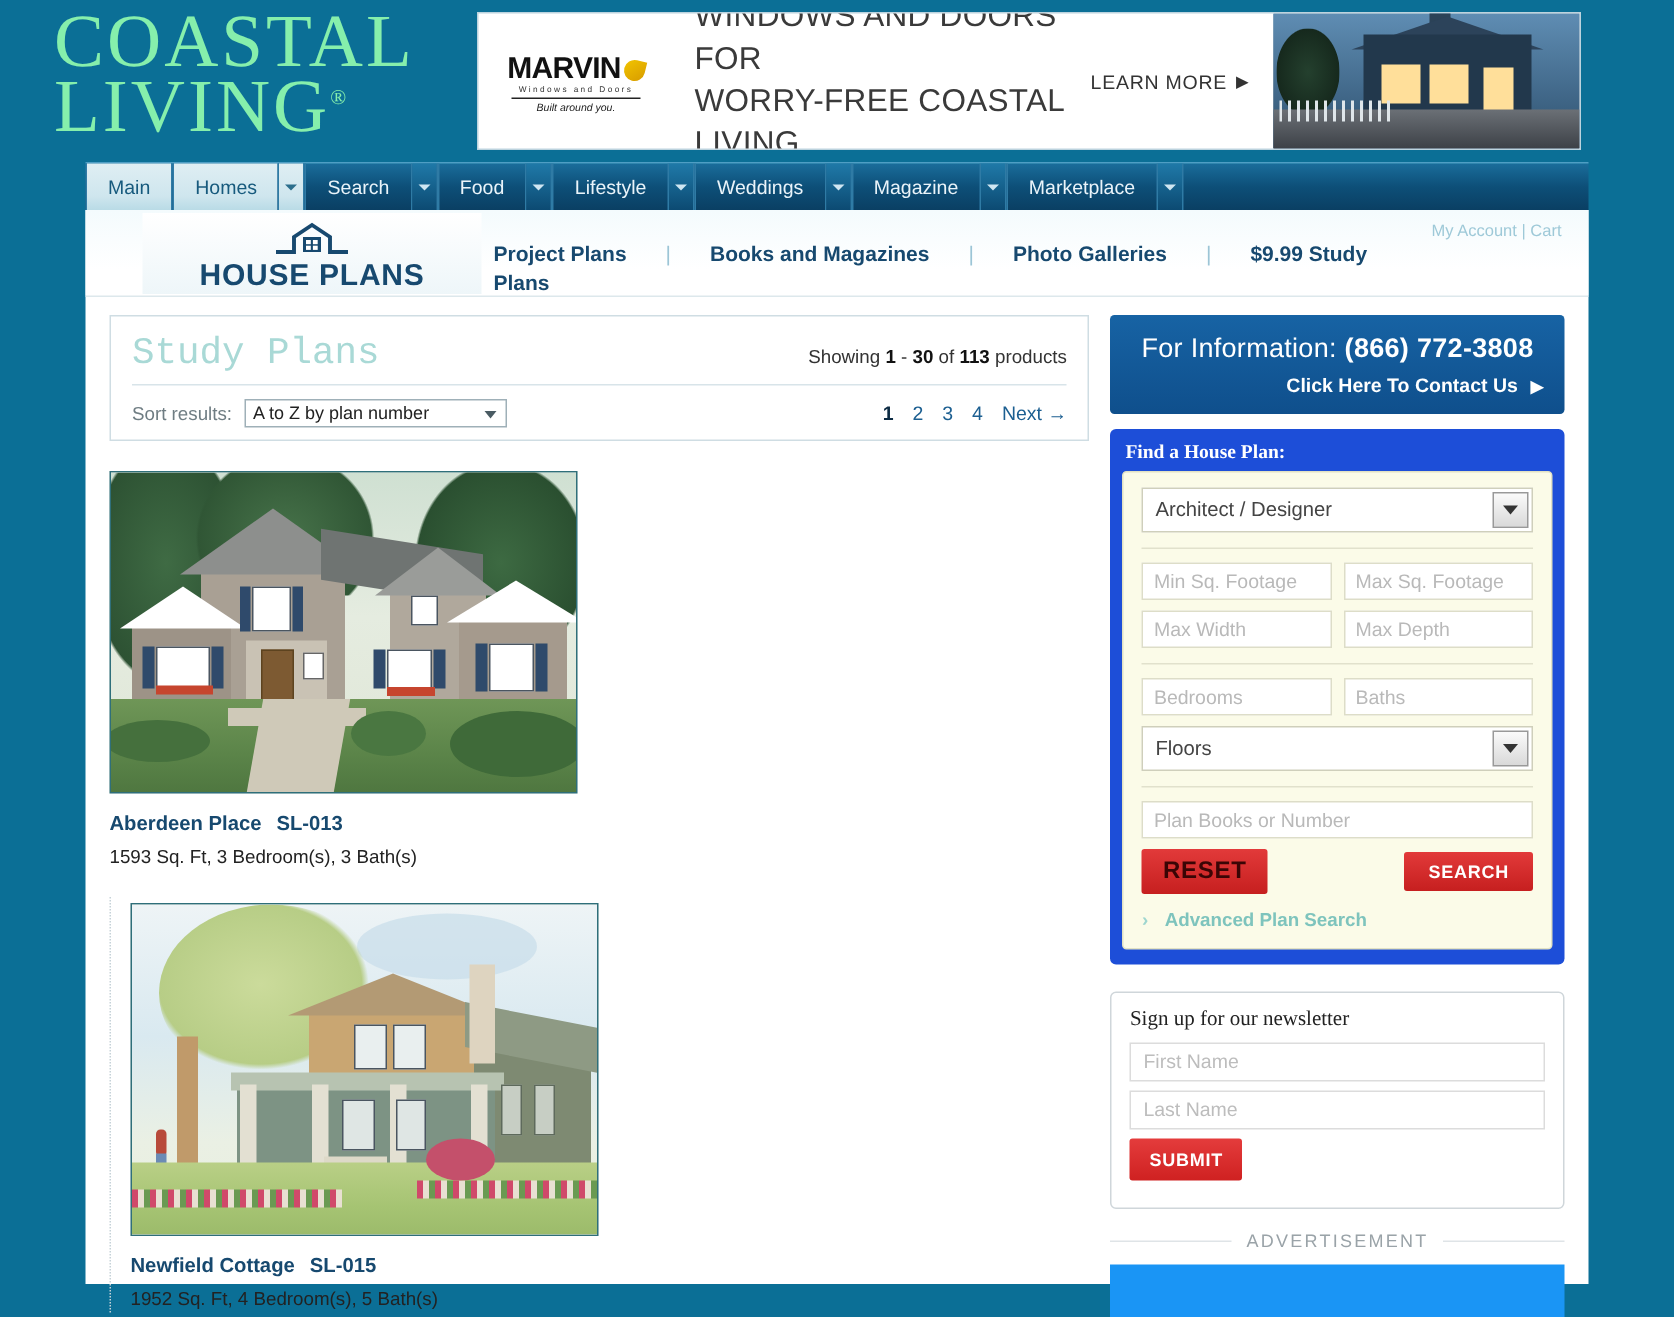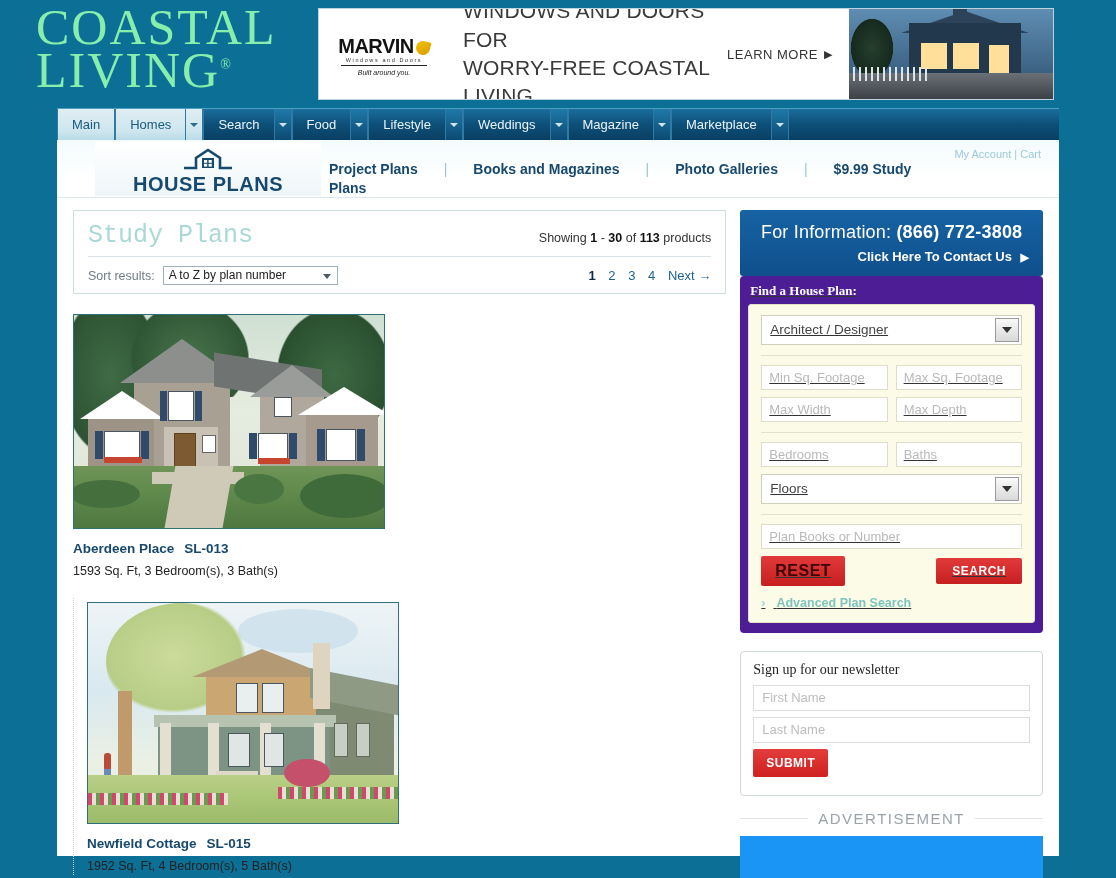--- a/index.html
+++ b/index.html
@@ -150,21 +150,21 @@
   .shut { position:absolute; background:#2f4a6b; }
 
   
   .infobox { background:linear-gradient(180deg,#1763a4 0%,#0f4f8c 100%);
     border-radius:3px; padding:12px 14px 12px; color:#fff; }
   .info-l1 { font-size:18px; text-align:center; letter-spacing:.2px; }
   .info-l1 b { font-weight:bold; }
   .info-l2 { font-size:13px; font-weight:bold; text-align:right; margin-top:6px; cursor:pointer;}
   .info-l2 .tri { margin-left:5px; font-size:11px; }
 
-  .findbox { margin-top:0; background:#4c1d95; border-radius:4px; padding:6px 8px 10px;text-decoration:underline; }
+  .findbox { margin-top:10px; background:#1d4ed8; border-radius:4px; padding:6px 8px 10px; }
   .find-title { font-family:"Liberation Serif", serif; font-size:13px; color:#fff;
      font-weight:bold; padding:1px 2px 5px; }
   .find-inner { background:#fbfbe8; border:1px solid #e2e2c4; border-radius:3px;
      padding:10px 12px 12px; }
   .fsel { position:relative; width:100%; height:30px; border:1px solid #cfcfbb; background:#fff;
      font-size:13.5px; color:#444; line-height:28px; padding-left:8px; cursor:pointer; }
   .fsel .btn { position:absolute; right:2px; top:2px; width:24px; height:24px;
      border:1px solid #999; background:linear-gradient(180deg,#fafafa,#d9d9d9);
      display:flex; align-items:center; justify-content:center; }
   .fsel .btn i { width:0;height:0;border-left:5px solid transparent;
@@ -187,21 +187,21 @@
   .newsbox { margin-top:18px; border:1px solid #cfd6da; border-radius:4px;
      background:#fff; padding:10px 12px 12px; }
   .news-title { font-family:"Liberation Serif", serif; font-size:14px; color:#222; margin-bottom:7px; }
   .nrow { margin-bottom:6px; display:flex; align-items:center; gap:8px; }
   .ntext { flex:1; height:26px; border:1px solid #dcdcdc; background:#fff;
      font-size:13px; color:#bdbdbd; line-height:24px; padding-left:8px; cursor:text; }
   .btn-submit { background:linear-gradient(180deg,#e43c3c,#cf2121); color:#fff;
      font-weight:bold; font-size:12px; letter-spacing:.5px; padding:7px 13px;
      border-radius:2px; cursor:pointer; }
   .adlabel { display:flex; align-items:center; margin-top:14px; color:#9aa3a8;
-     font-size:15px; letter-spacing:1.5px; }
+     font-size:12px; letter-spacing:1.5px; }
   .adlabel:before, .adlabel:after { content:""; flex:1; height:1px; background:#dfe4e7; }
   .adlabel span { padding:0 10px; }
   .adblock { margin-top:9px; height:70px; background:#1a95f5; }
 </style>
 </head>
 <body>
 
 <div id="masthead">
   <div class="logo-wrap">
     <div class="logo-l1">COASTAL</div>

